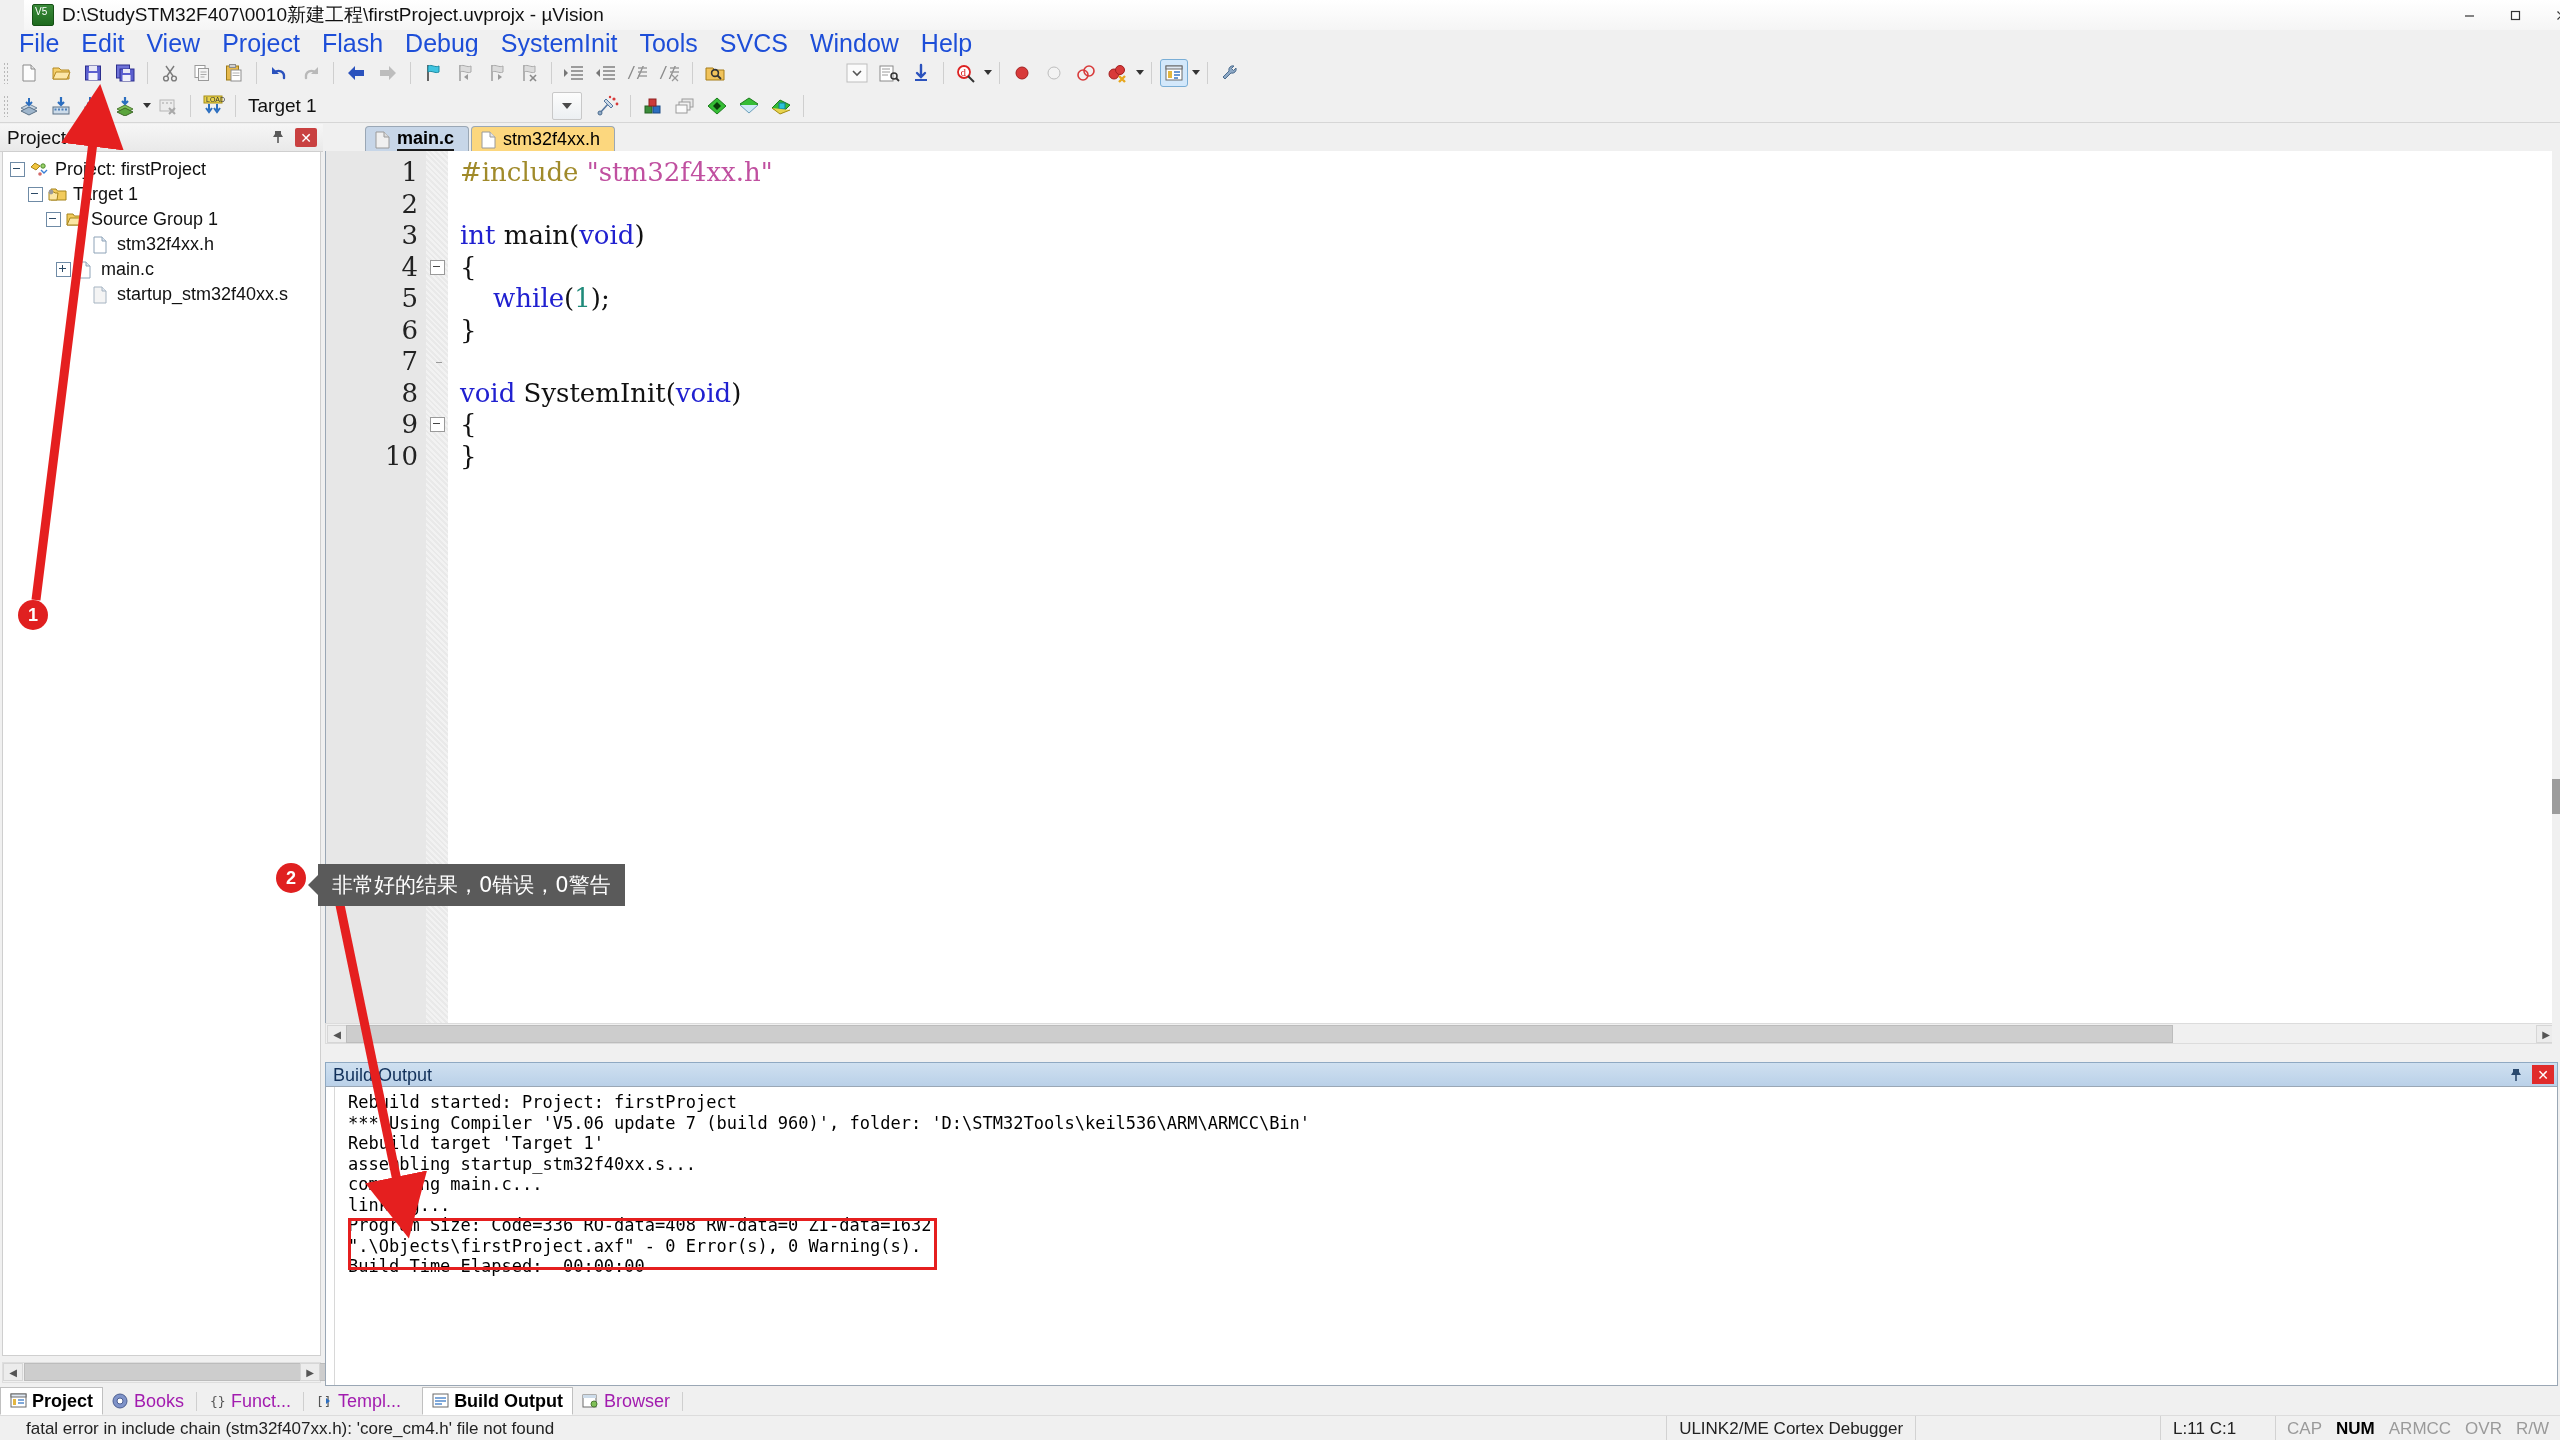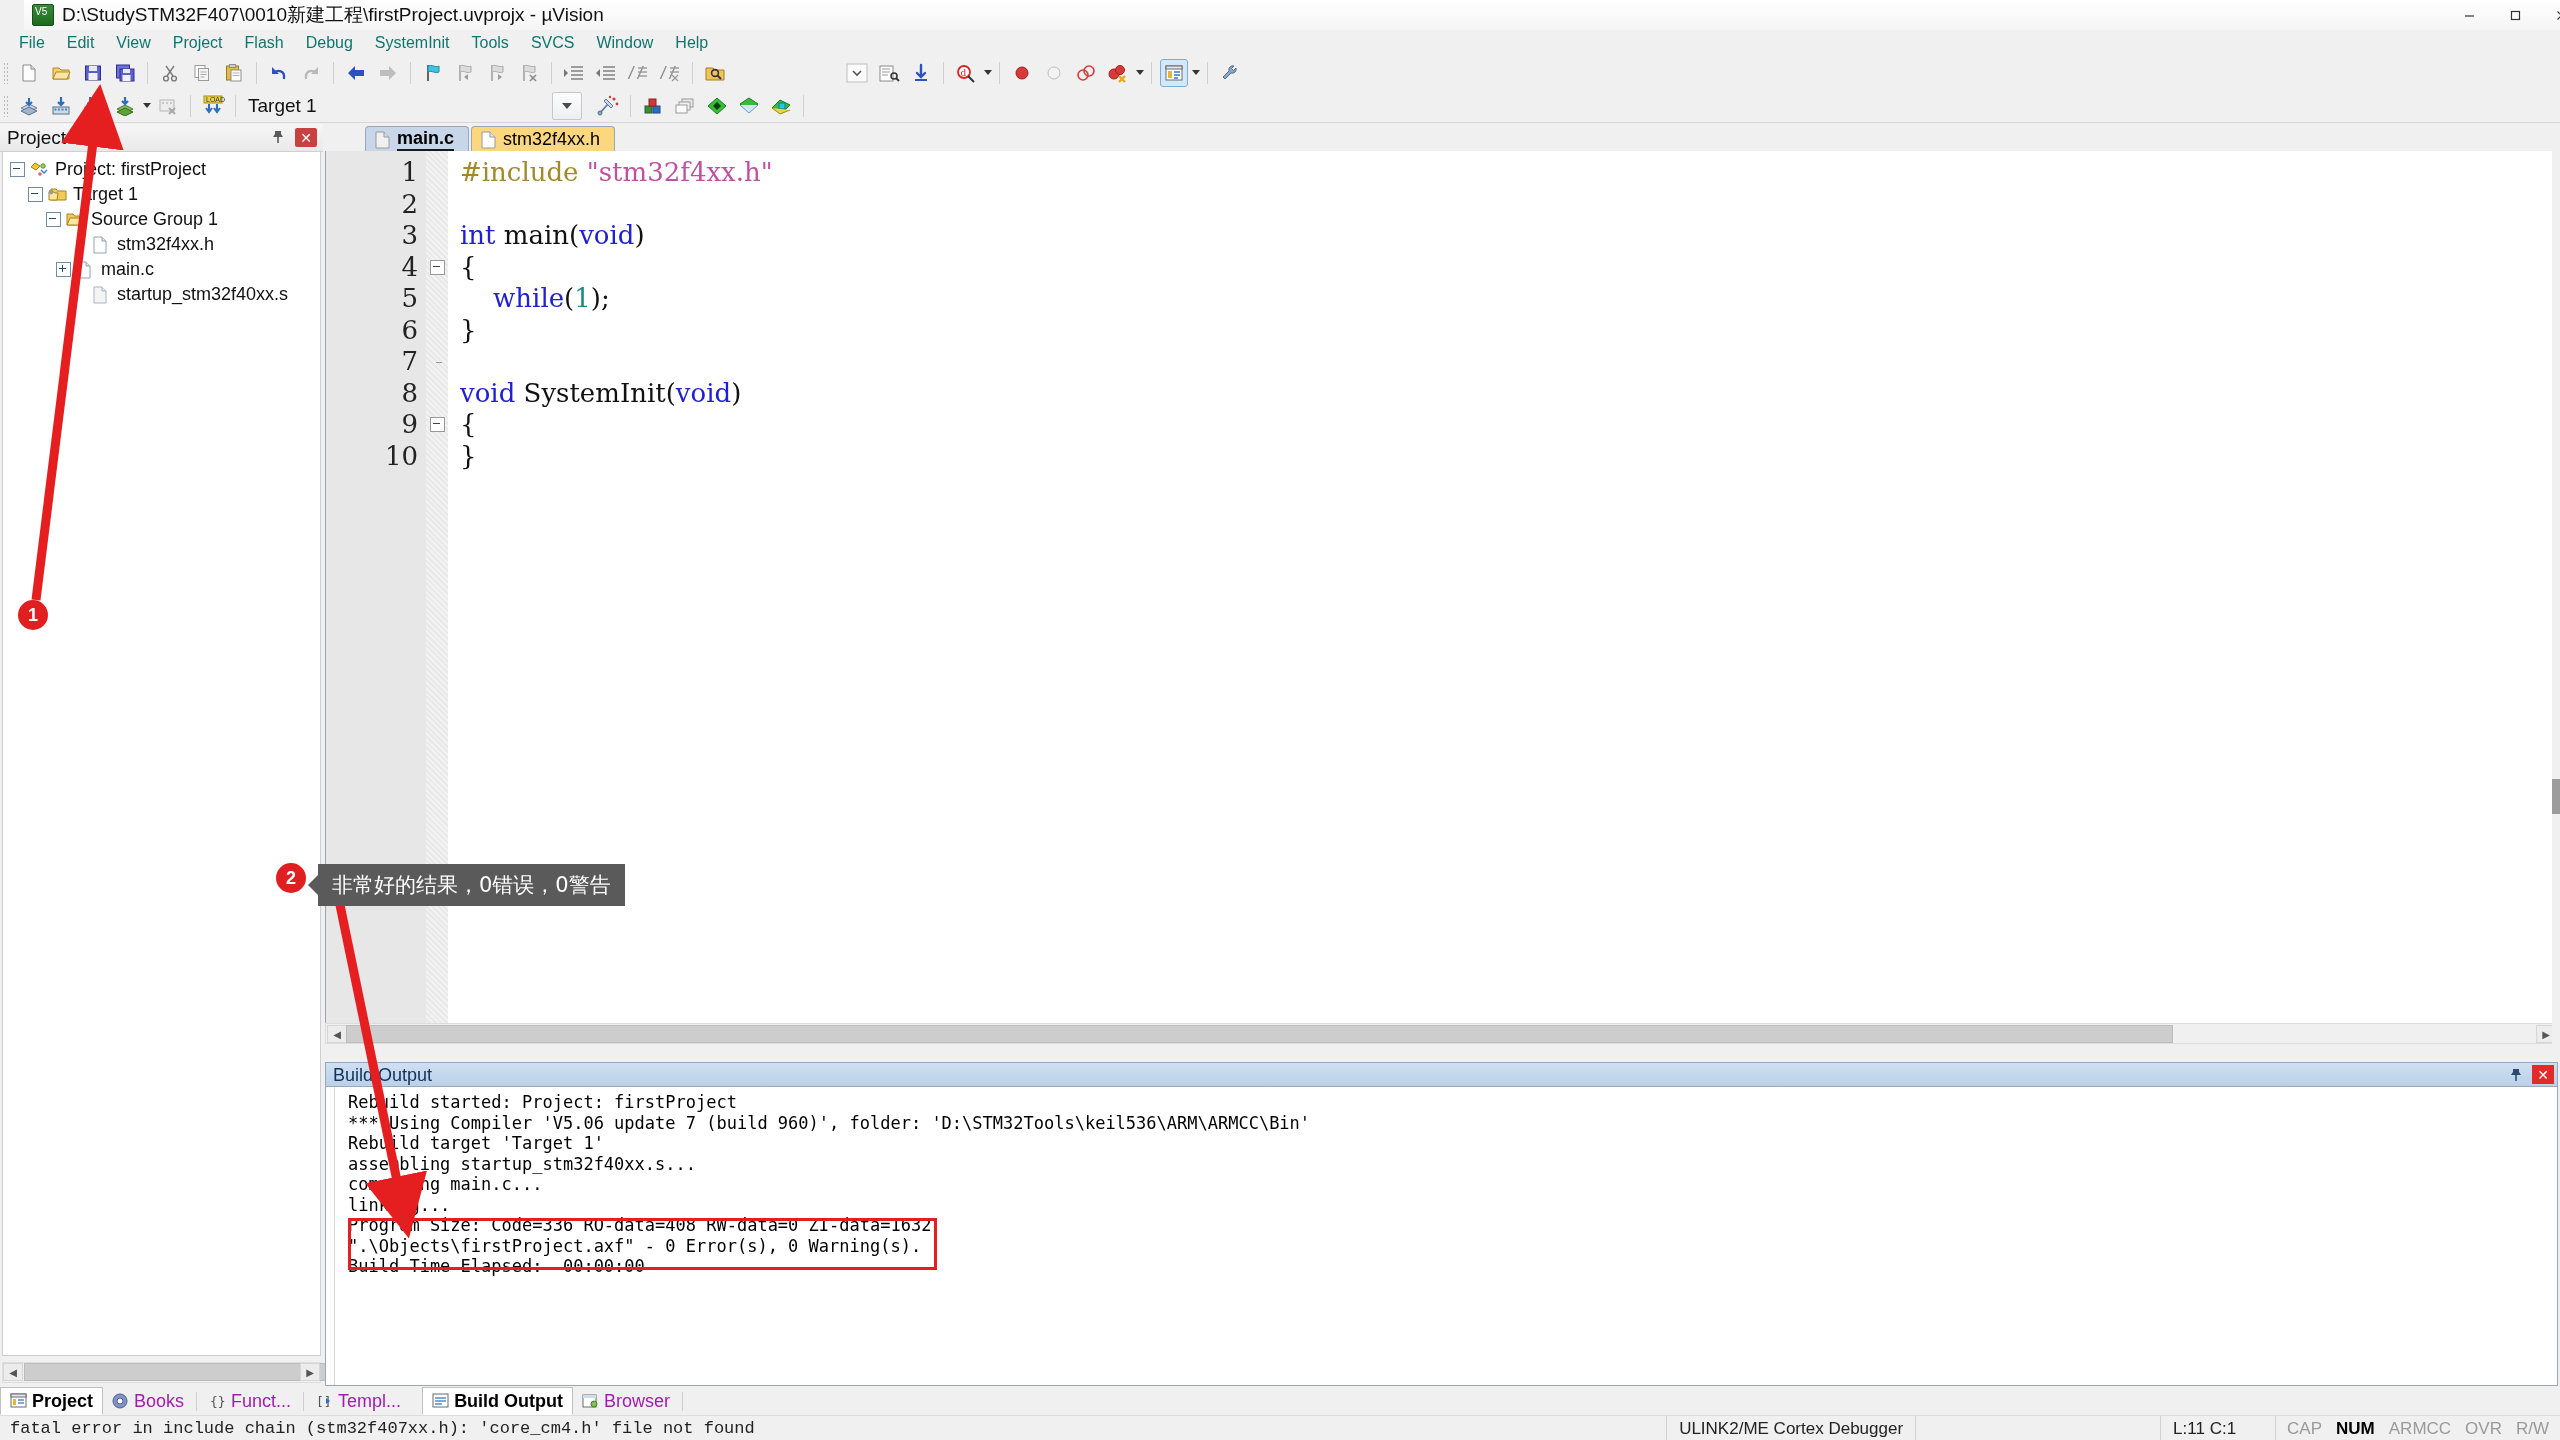--- a/index.html
+++ b/index.html
@@ -22,21 +22,21 @@
   .app-icon:after{content:"V5";position:absolute;left:2px;top:1px;color:#fff;font-size:10px;
     font-family:"Liberation Sans",sans-serif;}
   .title-text{font-size:19px;color:#111;white-space:nowrap;}
   .win-btns{position:absolute;right:0;top:0;height:30px;display:flex;}
   .win-btn{width:46px;height:30px;display:flex;align-items:center;justify-content:center;
     font-size:15px;color:#333;}
 
   
   .menubar{position:absolute;left:0;top:30px;width:2560px;height:26px;
     background:#f0f0f0;display:flex;align-items:center;padding-left:8px;}
-  .menu-item{padding:3px 11px;font-size:16px;color:#0f766e;white-space:nowrap;}
+  .menu-item{padding:3px 11px;font-size:25px;color:#1d4ed8;white-space:nowrap;}
 
   
   .toolbar{position:absolute;left:0;width:2560px;height:33px;background:#f0f0f0;
     border-bottom:1px solid #e3e3e3;display:flex;align-items:center;}
   .toolbar.row1{top:56px;}
   .toolbar.row2{top:89px;border-bottom:1px solid #d6d6d6;}
   .grip{width:6px;height:22px;margin:0 4px 0 3px;
     background-image:radial-gradient(#b8b8b8 1px, transparent 1px);
     background-size:3px 4px;}
   .tb-sep{width:1px;height:22px;background:#cfcfcf;margin:0 6px;}
@@ -134,21 +134,21 @@
     display:flex;align-items:center;}
   .btab{height:26px;display:flex;align-items:center;padding:0 9px;font-size:18px;color:#a21caf;}
   .btab.sel{color:#000;font-weight:bold;background:#fff;border:1px solid #c0c0c0;border-bottom-color:#fff;}
   .btab .bi{width:17px;height:16px;margin-right:5px;}
   .bsep{width:1px;height:19px;background:#cfcfcf;margin:0 3px;}
   .btabgap{width:12px;}
 
   
   .statusbar{position:absolute;left:0;top:1415px;width:2560px;height:25px;background:#f0f0f0;
     border-top:1px solid #dcdcdc;display:flex;align-items:center;font-size:17px;color:#222;}
-  .sb-msg{padding-left:10px;flex:0 0 auto;font-family:Liberation Mono, monospace;}
+  .sb-msg{padding-left:26px;flex:0 0 auto;}
   .sb-spacer{flex:1 1 auto;}
   .sb-cell{border-left:1px solid #d2d2d2;height:25px;display:flex;align-items:center;padding:0 12px;}
   .sb-sm{padding:0 7px;height:25px;display:flex;align-items:center;font-size:17px;}
   .sb-sm.on{color:#000;font-weight:bold;}
   .sb-sm.off{color:#9a9a9a;}
 
   
   .right-edge{position:absolute;right:0;top:124px;width:8px;height:1262px;background:#f0f0f0;}
   .vthumb{position:absolute;right:0;top:655px;width:8px;height:35px;background:#9c9c9c;}
 

